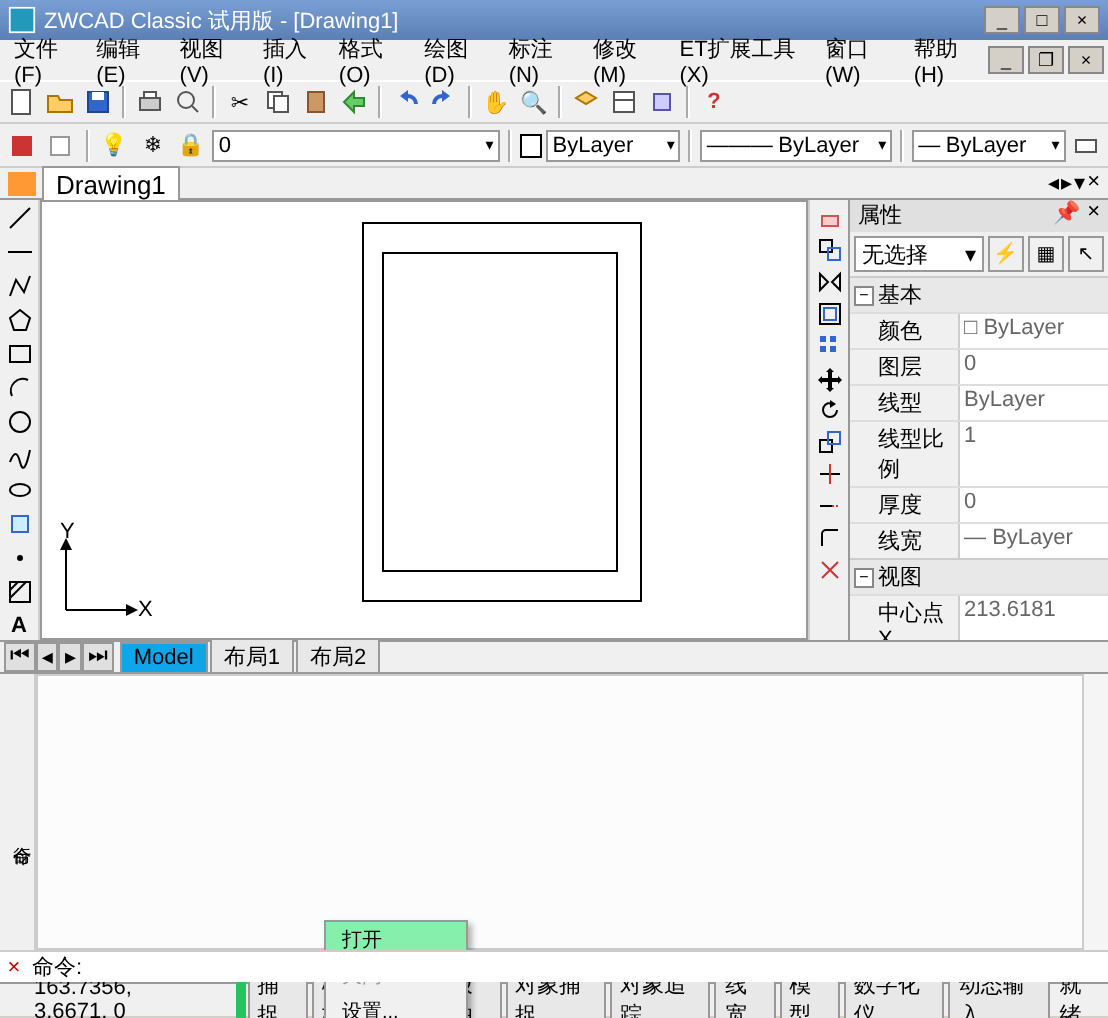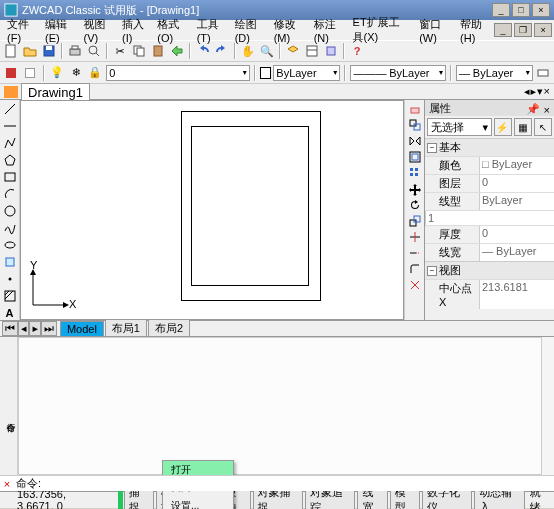--- a/index.html
+++ b/index.html
@@ -25,21 +25,21 @@
 .tabbar .tabctl{margin-left:auto;display:flex;gap:1px;font-size:9px}
 .main{display:flex;height:220px}
 .ltool{width:20px;background:#f0f0f0;border-right:1px solid #ccc;display:flex;flex-direction:column;align-items:center;gap:2px;padding-top:2px}
 .ltool .tb{width:16px;height:16px;display:flex;align-items:center;justify-content:center}
 .canvas{flex:1;background:#fff;position:relative;border:1px solid #999}
 .rect1{position:absolute;left:160px;top:10px;width:140px;height:190px;border:1px solid #000}
 .rect2{position:absolute;left:170px;top:25px;width:118px;height:160px;border:1px solid #000}
 .ucs{position:absolute;left:6px;bottom:8px;font-size:9px}
 .rtool{width:20px;background:#f0f0f0;border-left:1px solid #ccc;display:flex;flex-direction:column;align-items:center;gap:2px;padding-top:2px}
 .props{width:130px;background:#f0f0f0;border-left:1px solid #999;display:flex;flex-direction:column}
-.props .phead{background:#e0e0e0;height:16px;display:flex;align-items:flex-end;padding:0 4px;font-size:10px}
+.props .phead{background:#e0e0e0;height:16px;display:flex;align-items:flex-start;padding:0 4px;font-size:10px}
 .props .phead .x{margin-left:auto}
 .props .psel{display:flex;padding:2px;gap:2px}
 .props .psel .sel{flex:1;height:18px;border:1px solid #999;background:#fff;display:flex;align-items:center;padding:0 3px;font-size:10px}
 .props .pbtn{width:18px;height:18px;border:1px solid #999;background:#f0f0f0;display:flex;align-items:center;justify-content:center;font-size:10px}
 .props .pgrid{flex:1;overflow:auto;font-size:10px}
 .pcat{background:#e8e8e8;padding:1px 2px;display:flex;align-items:center;border-top:1px solid #ccc}
 .pcat .pm{width:10px;height:10px;border:1px solid #888;background:#fff;display:inline-flex;align-items:center;justify-content:center;margin-right:2px;font-size:8px;line-height:1}
 .prow{display:flex;border-top:1px solid #ddd}
 .prow .pk{width:54px;padding:1px 2px 1px 14px;background:#f0f0f0}
 .prow .pv{flex:1;padding:1px 2px;background:#fff;border-left:1px solid #ccc;color:#666}
@@ -78,24 +78,23 @@
     <div class="winbtn">×</div>
   </div>
 </div>
 
 <div class="menubar">
   <span class="mi">文件(F)</span>
   <span class="mi">编辑(E)</span>
   <span class="mi">视图(V)</span>
   <span class="mi">插入(I)</span>
   <span class="mi">格式(O)</span>
-  <span class="mi">工具(T)</span>
   <span class="mi">绘图(D)</span>
+  <span class="mi">标注(N)</span>
   <span class="mi">修改(M)</span>
-  <span class="mi">标注(N)</span>
   <span class="mi">ET扩展工具(X)</span>
   <span class="mi">窗口(W)</span>
   <span class="mi">帮助(H)</span>
   <div class="winbtns">
     <div class="winbtn">_</div>
     <div class="winbtn">❐</div>
     <div class="winbtn">×</div>
   </div>
 </div>
 
@@ -404,20 +403,21 @@
         </div>
       <div class="prow">
           <div class="pk">图层</div>
           <div class="pv">0</div>
         </div>
       <div class="prow">
           <div class="pk">线型</div>
           <div class="pv">ByLayer</div>
         </div>
       <div class="prow">
+          <div class="pk">线型比例</div>
           <div class="pv">1</div>
         </div>
       <div class="prow">
           <div class="pk">厚度</div>
           <div class="pv">0</div>
         </div>
       <div class="prow">
           <div class="pk">线宽</div>
           <div class="pv">— <span>ByLayer</span></div>
         </div>

